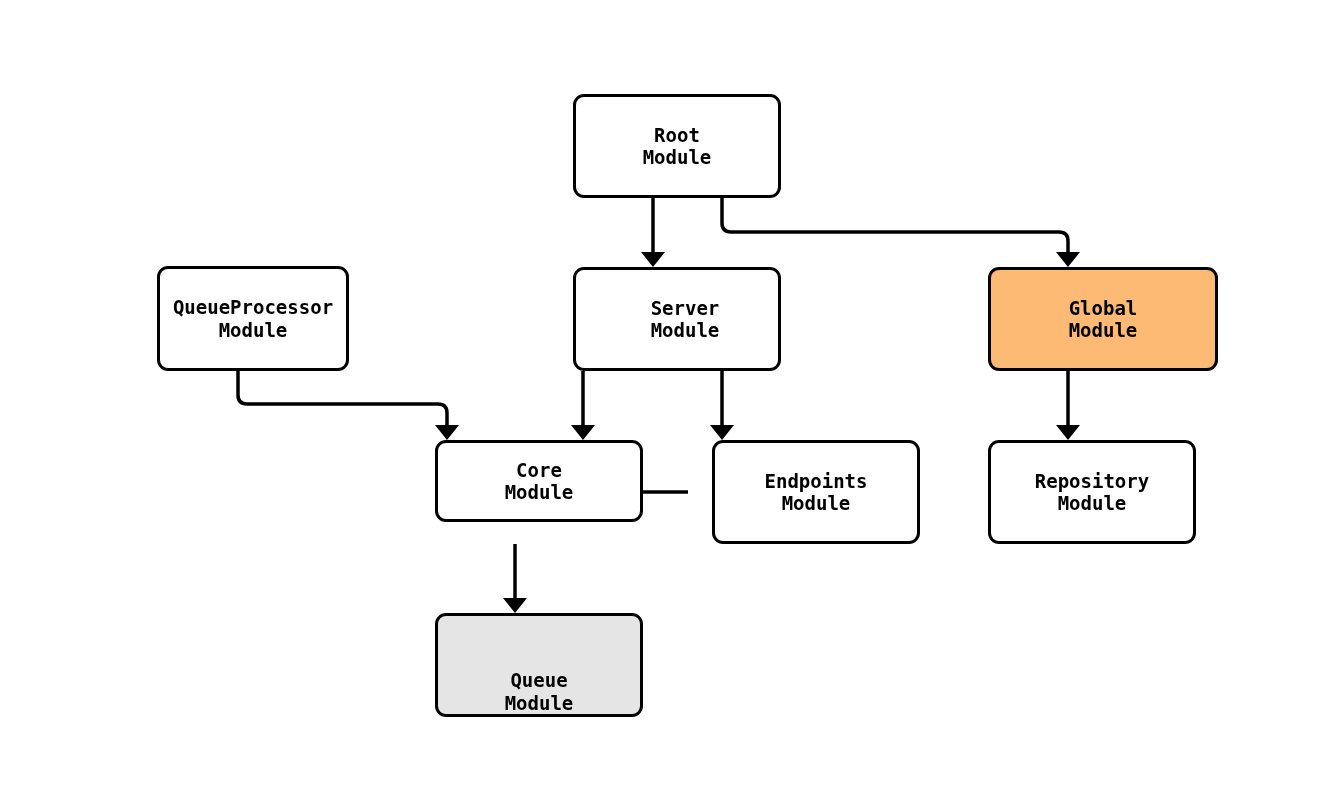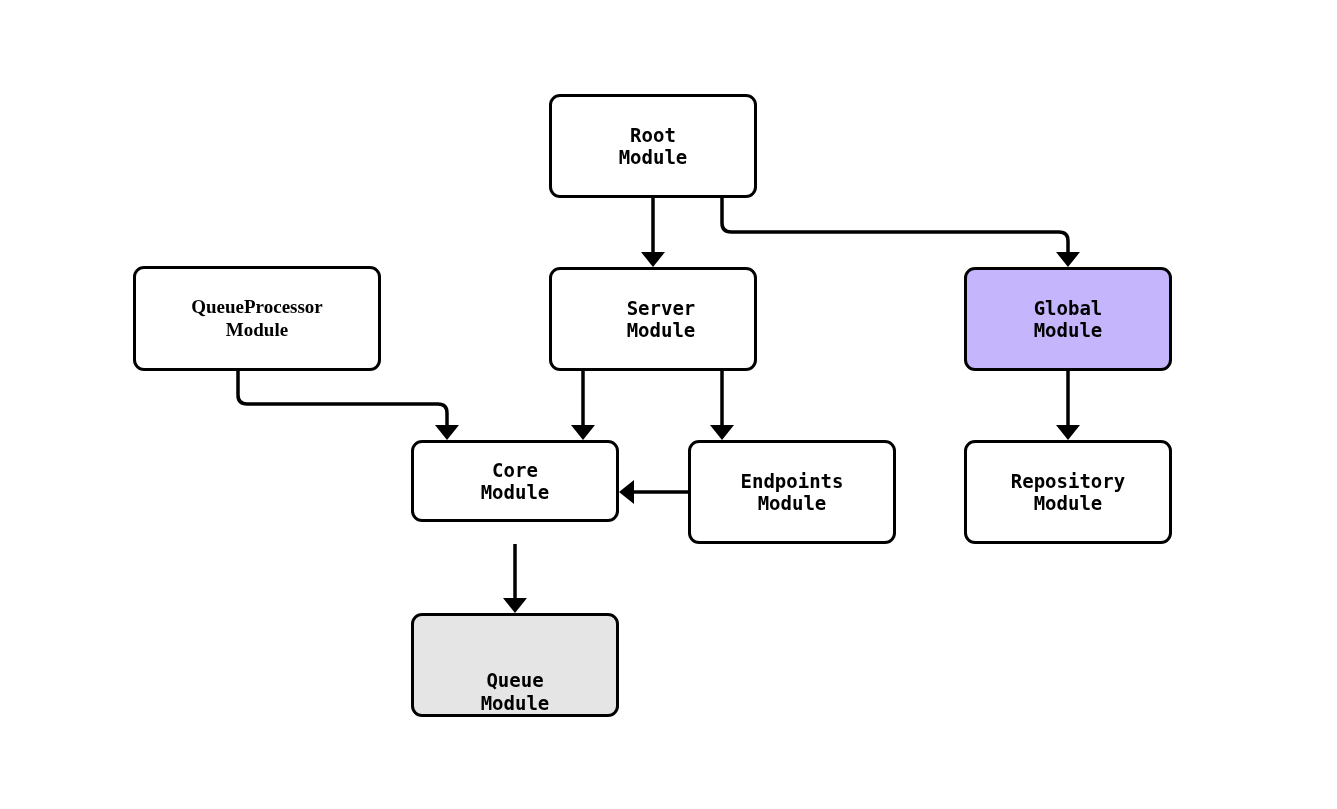--- a/index.html
+++ b/index.html
@@ -30,20 +30,21 @@
     display: flex;
     flex-direction: column;
     align-items: center;
     justify-content: center;
     font-family: "DejaVu Sans Mono", "Liberation Mono", monospace;
     font-weight: bold;
     font-size: 19px;
     line-height: 22.5px;
     color: #000000;
     text-align: center;
+    margin-left: 24px;
   }
 </style>
 </head>
 <body>
 
 <div id="canvas" style="background: rgb(255, 255, 255);">
   <svg id="edges" xmlns="http://www.w3.org/2000/svg" viewBox="0 0 1337 809">
       <g>
         <path d="M 653 198 L 653 252" fill="none" stroke="#000000" stroke-width="3.5"></path>
         <polygon points="653,267 641,252 665,252" fill="#000000"></polygon>
@@ -75,29 +76,29 @@
       <g>
         <path d="M 515 544 L 515 598" fill="none" stroke="#000000" stroke-width="3.5"></path>
         <polygon points="515,613 503,598 527,598" fill="#000000"></polygon>
       </g>
     </svg>
   <div id="nodes">
       <div class="node" style="left: 549px; top: 94px; width: 208px; height: 104px; border-color: rgb(0, 0, 0); background: rgb(255, 255, 255); color: rgb(0, 0, 0);">
         <span>Root</span>
         <span>Module</span>
       </div>
-      <div class="node" style="left: 133px; top: 266px; width: 248px; height: 105px; border-color: rgb(0, 0, 0); background: rgb(255, 255, 255); color: rgb(0, 0, 0); font-family: Liberation Serif, serif;">
+      <div class="node" style="left: 133px; top: 266px; width: 192px; height: 105px; border-color: rgb(0, 0, 0); background: rgb(255, 255, 255); color: rgb(0, 0, 0);">
         <span>QueueProcessor</span>
         <span>Module</span>
       </div>
       <div class="node" style="left: 549px; top: 267px; width: 208px; height: 104px; border-color: rgb(0, 0, 0); background: rgb(255, 255, 255); color: rgb(0, 0, 0); padding-left: 16px;">
         <span>Server</span>
         <span>Module</span>
       </div>
-      <div class="node" style="left: 964px; top: 267px; width: 208px; height: 104px; border-color: rgb(0, 0, 0); background: #c4b5fd; color: rgb(0, 0, 0);">
+      <div class="node" style="left: 964px; top: 267px; width: 230px; height: 104px; border-color: rgb(0, 0, 0); background: #fdba74; color: rgb(0, 0, 0);">
         <span>Global</span>
         <span>Module</span>
       </div>
       <div class="node" style="left: 411px; top: 440px; width: 208px; height: 82px; border-color: rgb(0, 0, 0); background: rgb(255, 255, 255); color: rgb(0, 0, 0);">
         <span>Core</span>
         <span>Module</span>
       </div>
       <div class="node" style="left: 688px; top: 440px; width: 208px; height: 104px; border-color: rgb(0, 0, 0); background: rgb(255, 255, 255); color: rgb(0, 0, 0); justify-content: center;">
         <span>Endpoints</span>
         <span>Module</span>

